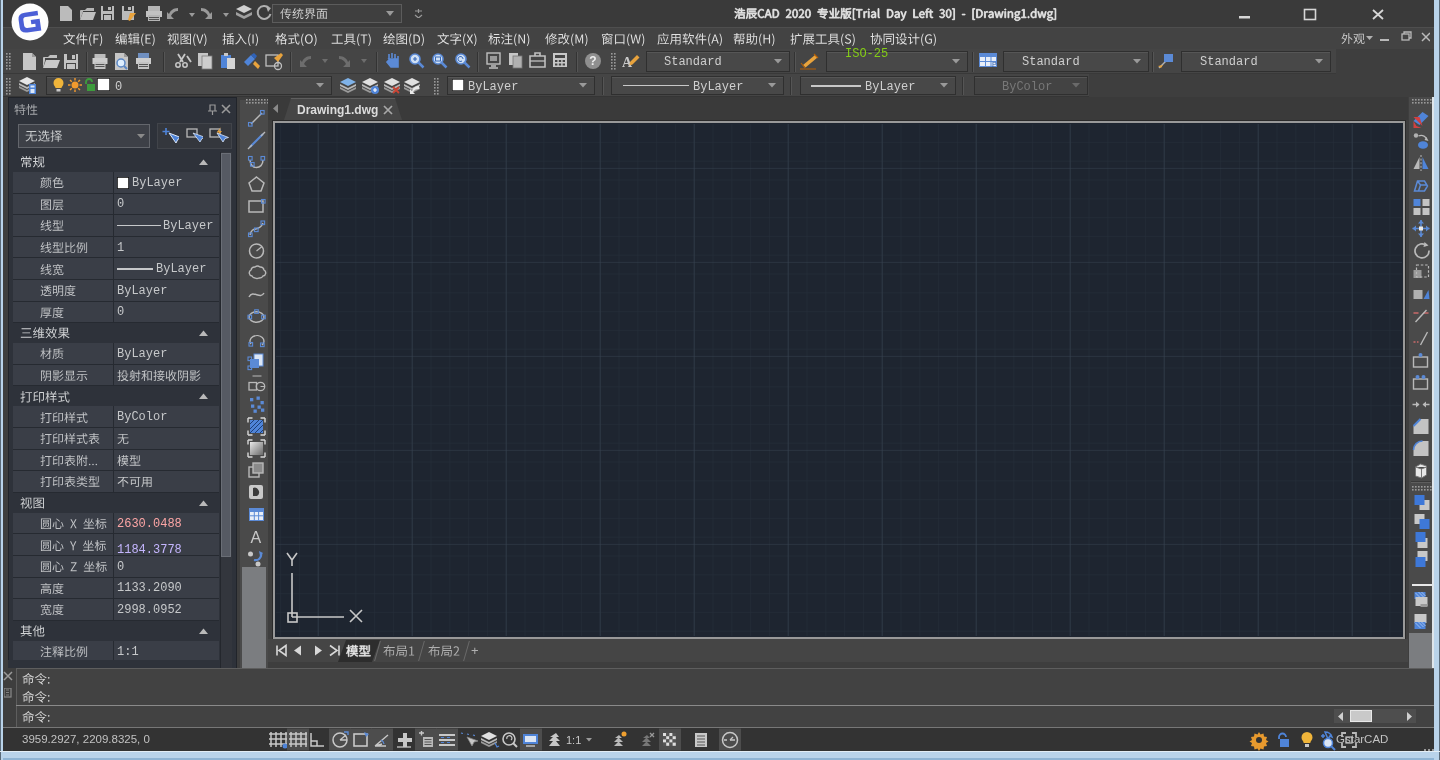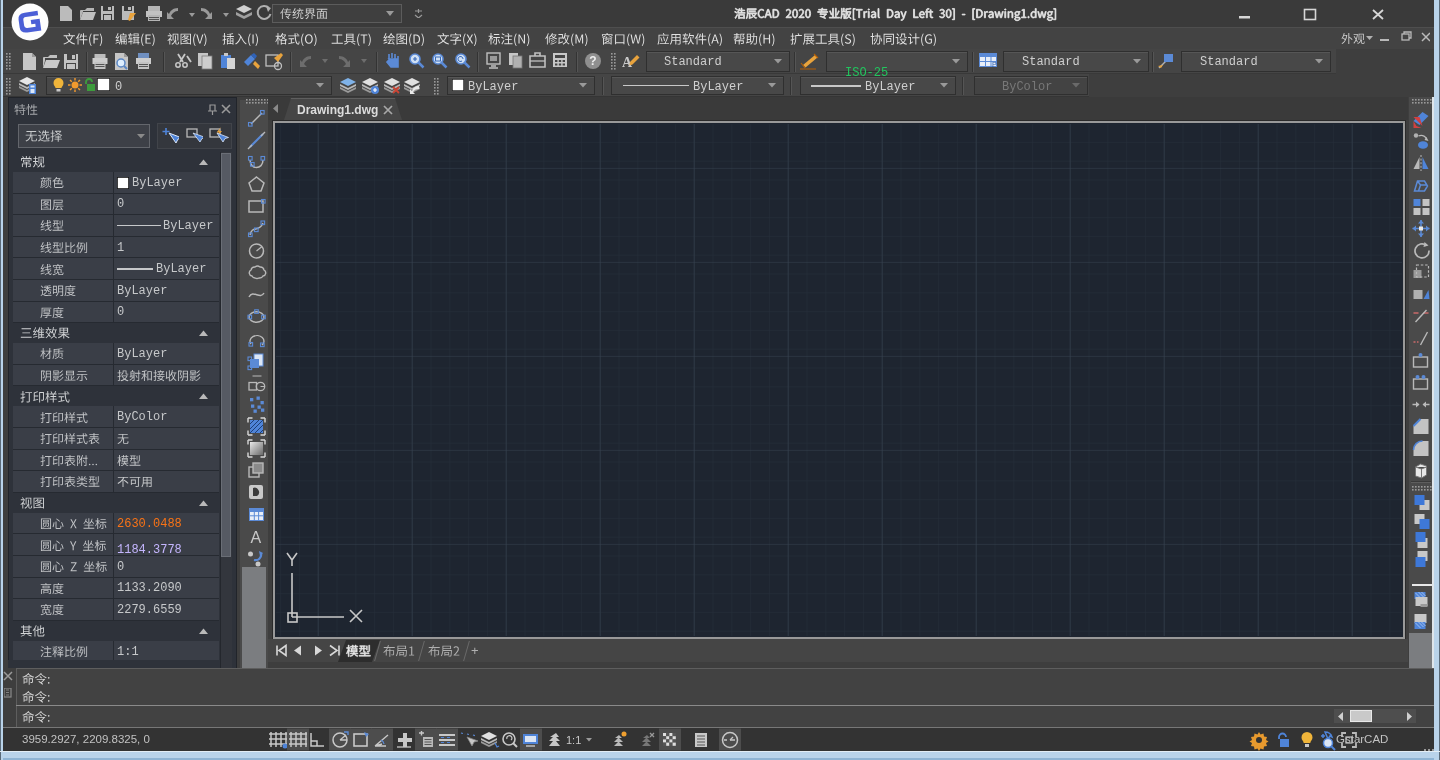--- a/index.html
+++ b/index.html
@@ -608,21 +608,21 @@
 <div class="ab" style="left:794px;top:52px;width:1px;height:20px;background:#333"></div>
 <div class="ab" style="left:795px;top:52px;width:1px;height:20px;background:#555"></div>
 <svg class="ico" style="left:800px;top:53px" width="22" height="18" viewBox="0 0 22 18">
     <path d="M3 12 l12 -10 2.5 2.5 -12 10z" fill="#e8a33d"></path>
     <path d="M1 10 l4 5 M0 16 h16 M14 1 l4 4" stroke="#b45f06" stroke-width="1.2"></path>
   </svg>
 <div class="ab" style="left:826px;top:51px;width:142px;height:21px;background:#484848;border:1px solid #2f2f2f;box-shadow:inset 0 1px 0 #565656"></div>
 <svg class="ico" style="left:952px;top:59px" width="8" height="5" viewBox="0 0 8 5">
     <path d="M0 0 h8 l-4 4.5z" fill="#9a9a9a"></path>
   </svg>
-<div class="ab" style="left:845px;top:66px;font:normal 12px 'Liberation Mono',monospace;color:#22c55e;letter-spacing:0;white-space:pre">ISO-25</div>
+<div class="ab" style="left:845px;top:47px;font:normal 12px 'Liberation Mono',monospace;color:#84cc16;letter-spacing:0;white-space:pre">ISO-25</div>
 <div class="ab" style="left:972px;top:52px;width:1px;height:20px;background:#333"></div>
 <div class="ab" style="left:973px;top:52px;width:1px;height:20px;background:#555"></div>
 <svg class="ico" style="left:979px;top:53px" width="20" height="17" viewBox="0 0 20 17">
     <rect x="0" y="0" width="18" height="14" fill="#5b8ad6"></rect>
     <rect x="1" y="4" width="16" height="9" fill="#e8eef8"></rect>
     <path d="M1 8.5 h16 M6.5 4 v9 M12 4 v9" stroke="#5b8ad6" stroke-width="1"></path>
     <text x="13" y="14" font-size="7" fill="#2a5caa" font-family="Liberation Sans">P</text>
   </svg>
 <div class="ab" style="left:1003px;top:51px;width:146px;height:21px;background:#484848;border:1px solid #2f2f2f;box-shadow:inset 0 1px 0 #565656"></div>
 <svg class="ico" style="left:1133px;top:59px" width="8" height="5" viewBox="0 0 8 5">
@@ -1025,21 +1025,21 @@
 <div class="ab" style="left:113px;top:512.8000000000002px;width:1px;height:21.6px;background:#262a31"></div>
 <svg style="position:absolute;left:40.0px;top:517.0px;overflow:visible" width="66.9" height="15.0">
     <g fill="#c3c5c8" transform="translate(0,11.16) scale(0.01200,-0.01200)">
       <use href="#g124" x="0"></use>
       <use href="#g125" x="1000"></use>
       <use href="#g55" x="2500"></use>
       <use href="#g126" x="3573"></use>
       <use href="#g56" x="4573"></use>
     </g>
   </svg>
-<div class="ab" style="left:117px;top:516.6000000000001px;font:normal 12px 'Liberation Mono',monospace;color:#f97316;letter-spacing:0;white-space:pre">2630.0488</div>
+<div class="ab" style="left:117px;top:516.6000000000001px;font:normal 12px 'Liberation Mono',monospace;color:#fca5a5;letter-spacing:0;white-space:pre">2630.0488</div>
 <div class="ab" style="left:37px;top:534.4000000000002px;width:182px;height:21.6px;background:#3a3e47;border-bottom:1px solid #262a31"></div>
 <div class="ab" style="left:13px;top:534.4000000000002px;width:24px;height:21.6px;background:#3a3e47;border-bottom:1px solid #262a31"></div>
 <div class="ab" style="left:113px;top:534.4000000000002px;width:1px;height:21.6px;background:#262a31"></div>
 <svg style="position:absolute;left:40.0px;top:538.6px;overflow:visible" width="66.4" height="15.0">
     <g fill="#c3c5c8" transform="translate(0,11.16) scale(0.01200,-0.01200)">
       <use href="#g124" x="0"></use>
       <use href="#g125" x="1000"></use>
       <use href="#g127" x="2500"></use>
       <use href="#g126" x="3531"></use>
       <use href="#g56" x="4531"></use>
@@ -1071,21 +1071,21 @@
 <div class="ab" style="left:117px;top:581.4000000000002px;font:normal 12px 'Liberation Mono',monospace;color:#c6c8ca;letter-spacing:0;white-space:pre">1133.2090</div>
 <div class="ab" style="left:37px;top:599.2000000000003px;width:182px;height:21.6px;background:#3a3e47;border-bottom:1px solid #262a31"></div>
 <div class="ab" style="left:13px;top:599.2000000000003px;width:24px;height:21.6px;background:#3a3e47;border-bottom:1px solid #262a31"></div>
 <div class="ab" style="left:113px;top:599.2000000000003px;width:1px;height:21.6px;background:#262a31"></div>
 <svg style="position:absolute;left:40.0px;top:603.4px;overflow:visible" width="24.0" height="15.0">
     <g fill="#c3c5c8" transform="translate(0,11.16) scale(0.01200,-0.01200)">
       <use href="#g95" x="0"></use>
       <use href="#g98" x="1000"></use>
     </g>
   </svg>
-<div class="ab" style="left:117px;top:603.0000000000002px;font:normal 12px 'Liberation Mono',monospace;color:#c6c8ca;letter-spacing:0;white-space:pre">2279.6559</div>
+<div class="ab" style="left:117px;top:603.0000000000002px;font:normal 12px 'Liberation Mono',monospace;color:#c6c8ca;letter-spacing:0;white-space:pre">2998.0952</div>
 <div class="ab" style="left:13px;top:620.8000000000003px;width:206px;height:20px;background:#2e323a"></div>
 <svg style="position:absolute;left:20.0px;top:623.9px;overflow:visible" width="25.0" height="15.6">
     <g fill="#d2d4d6" transform="translate(0,11.62) scale(0.01250,-0.01250)">
       <use href="#g130" x="0"></use>
       <use href="#g131" x="1000"></use>
     </g>
   </svg>
 <svg class="ico" style="left:199px;top:627.8000000000003px" width="9" height="6" viewBox="0 0 9 6">
     <path d="M0 6 h9 l-4.5 -5.5z" fill="#b9b9b9"></path>
   </svg>

